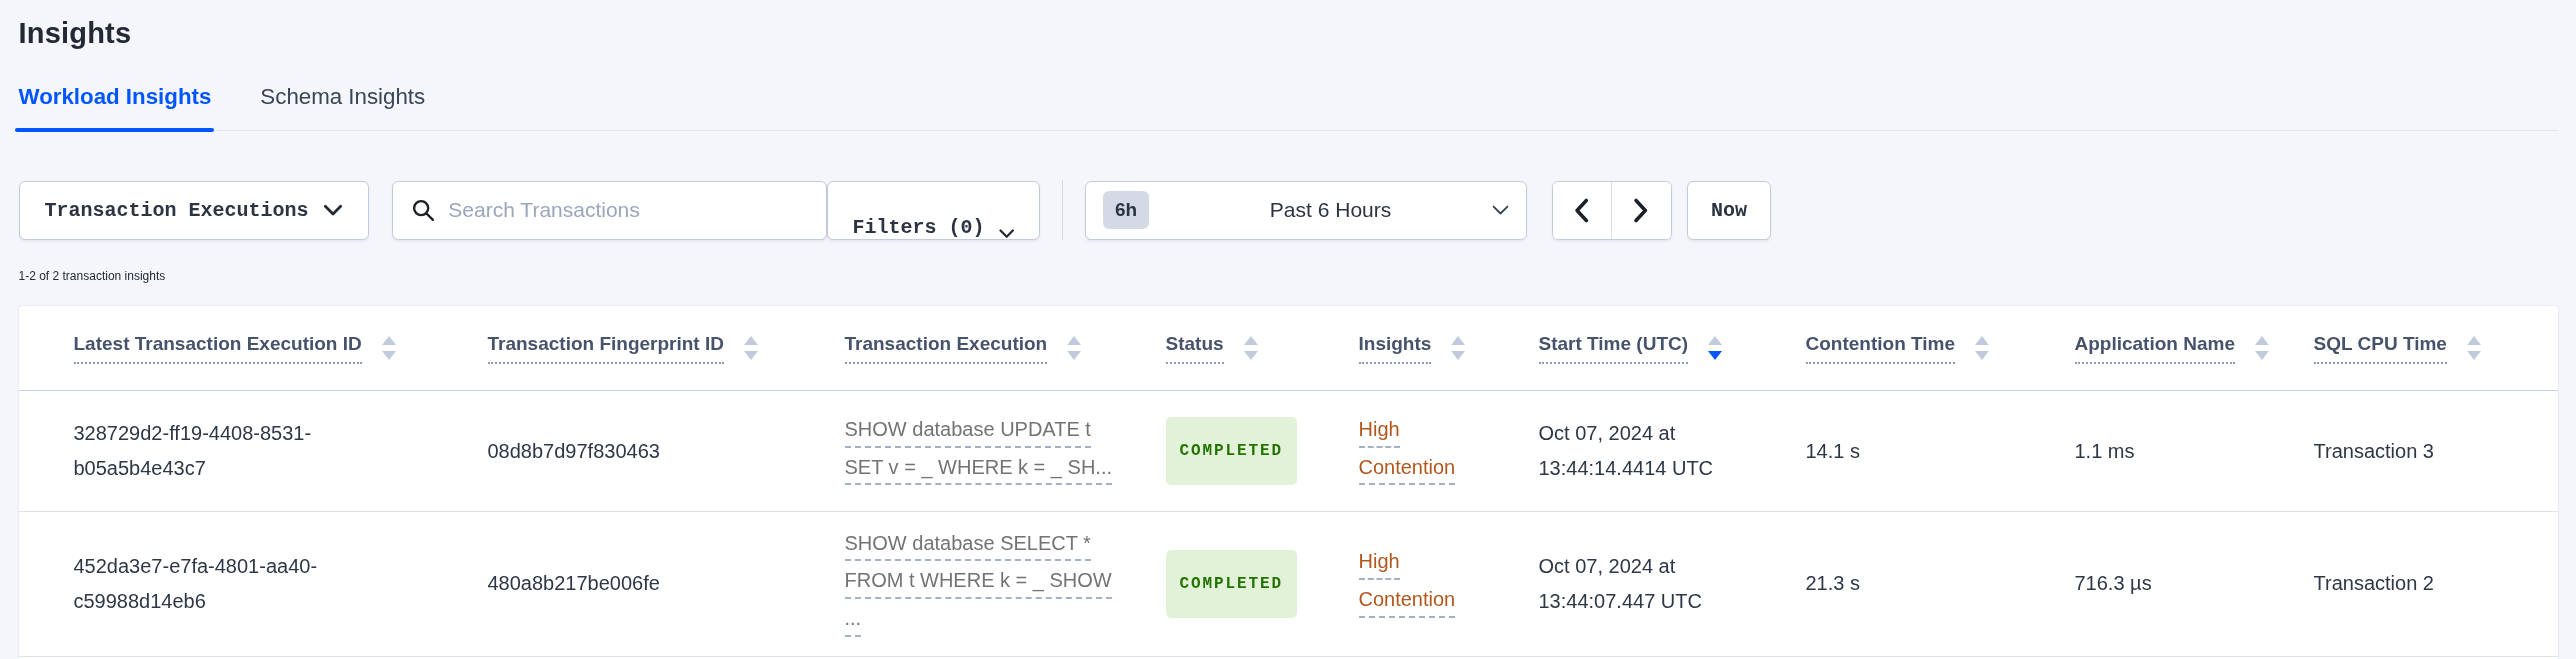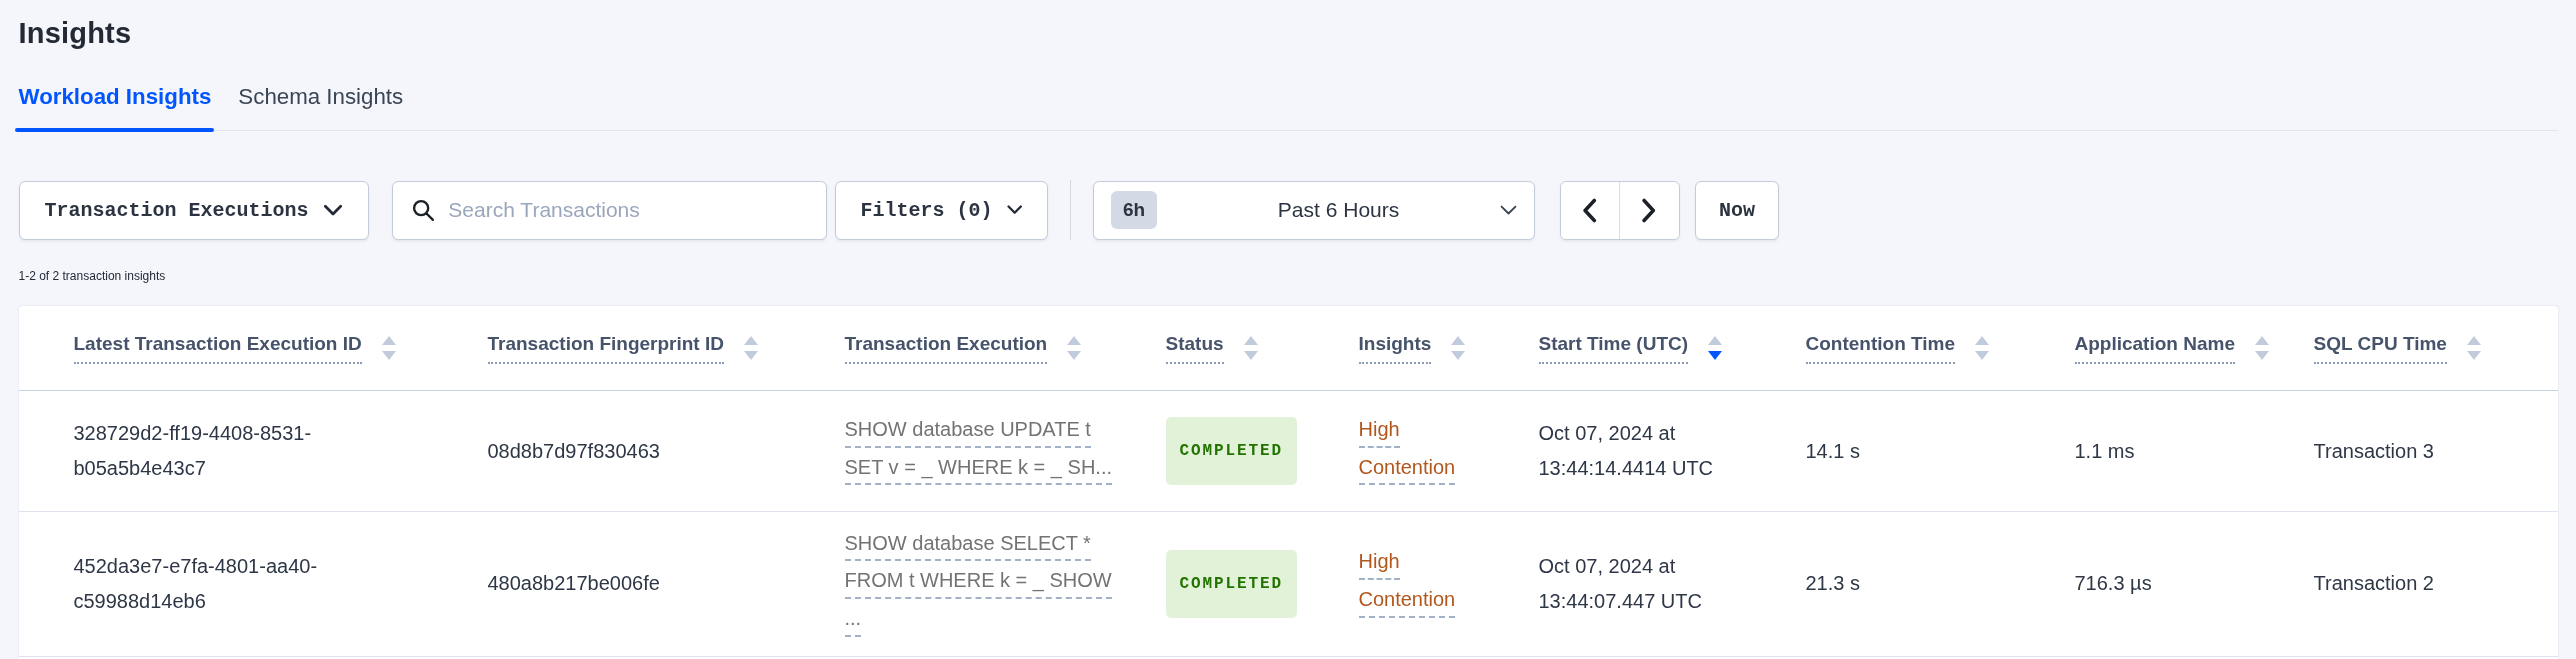--- a/index.html
+++ b/index.html
@@ -13,21 +13,21 @@
     --badge-text: #237300;
     --badge-bg: #e2f2d9;
     --border-gray: #c3cad9;
   }
   .page { padding: 17px 18.5px 0 18.5px; }
 
   
   .page-title { font-size: 29px; font-weight: 700; color: #242a35; letter-spacing: 0.2px; }
 
   
-  .tabs { display: flex; gap: 27px; margin-top: 34px; border-bottom: 1.5px solid #e0e4ec; position: relative; }
+  .tabs { display: flex; gap: 49px; margin-top: 34px; border-bottom: 1.5px solid #e0e4ec; position: relative; }
   .tab { font-size: 22.3px; color: #394455; padding-bottom: 20px; cursor: pointer; position: relative; }
   .tab.active { color: var(--accent); font-weight: 600; }
   .tab.active::after {
     content: ""; position: absolute; left: -3.1px; right: -3.1px; bottom: -2.3px;
     height: 4.6px; background: var(--accent); border-radius: 2.3px;
   }
 
   
   .toolbar { display: flex; align-items: center; margin-top: 49px; }
   .btn, .search-box, .time-picker, .pager {
@@ -38,21 +38,21 @@
     display: inline-flex; align-items: center; gap: 14px; padding: 0 25px;
     font-size: 20px; font-weight: 600; color: #2c3442; cursor: pointer;
     font-family: Liberation Mono, monospace;
   }
   .search-box { display: flex; align-items: center; width: 435px; margin-left: 23px; padding: 0 18.5px; }
   .search-box input {
     border: none; outline: none; flex: 1; font-size: 21px; color: #2e3746;
     margin-left: 12.3px; font-family: "Liberation Sans", sans-serif; background: transparent;
   }
   .search-box input::placeholder { color: #9aa6bb; }
-  .filters-btn { margin-left: 8px; }
+  .filters-btn { margin-left: 0; align-items: flex-end; }
   .toolbar-divider { width: 1.5px; height: 60px; background: #d4d9e2; margin: 0 21.6px; }
   .time-picker { display: flex; align-items: center; width: 442px; padding: 0 17px; cursor: pointer; }
   .time-badge {
     background: #d4dae5; border-radius: 6.2px; padding: 7.7px 12.3px;
     font-size: 19px; font-weight: 700; color: #2c3442;
   }
   .time-label { font-size: 21px; color: #2c3442; margin-left: 20px; flex: 1; text-align: center; }
   .pager { display: flex; margin-left: 25px; overflow: hidden; }
   .pager button {
     width: 59px; height: 100%; background: #fff; border: none; cursor: pointer;

